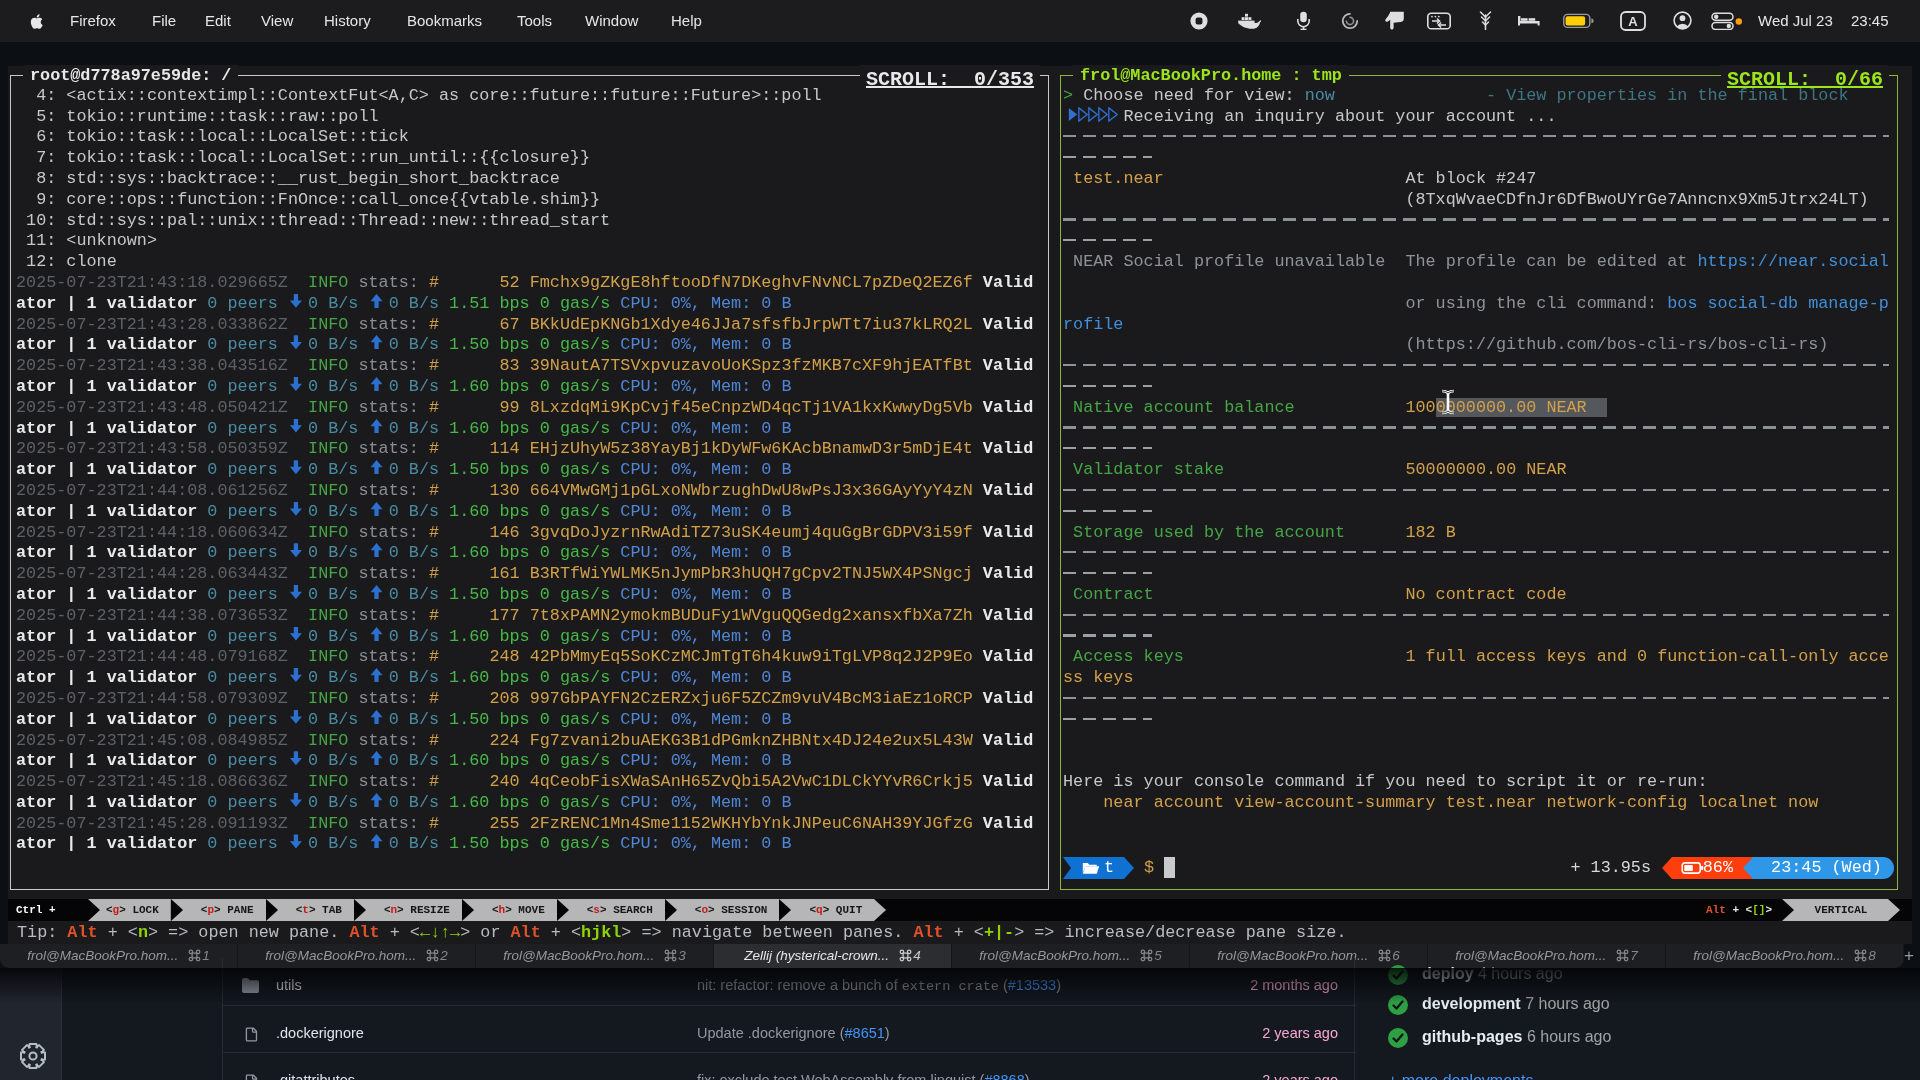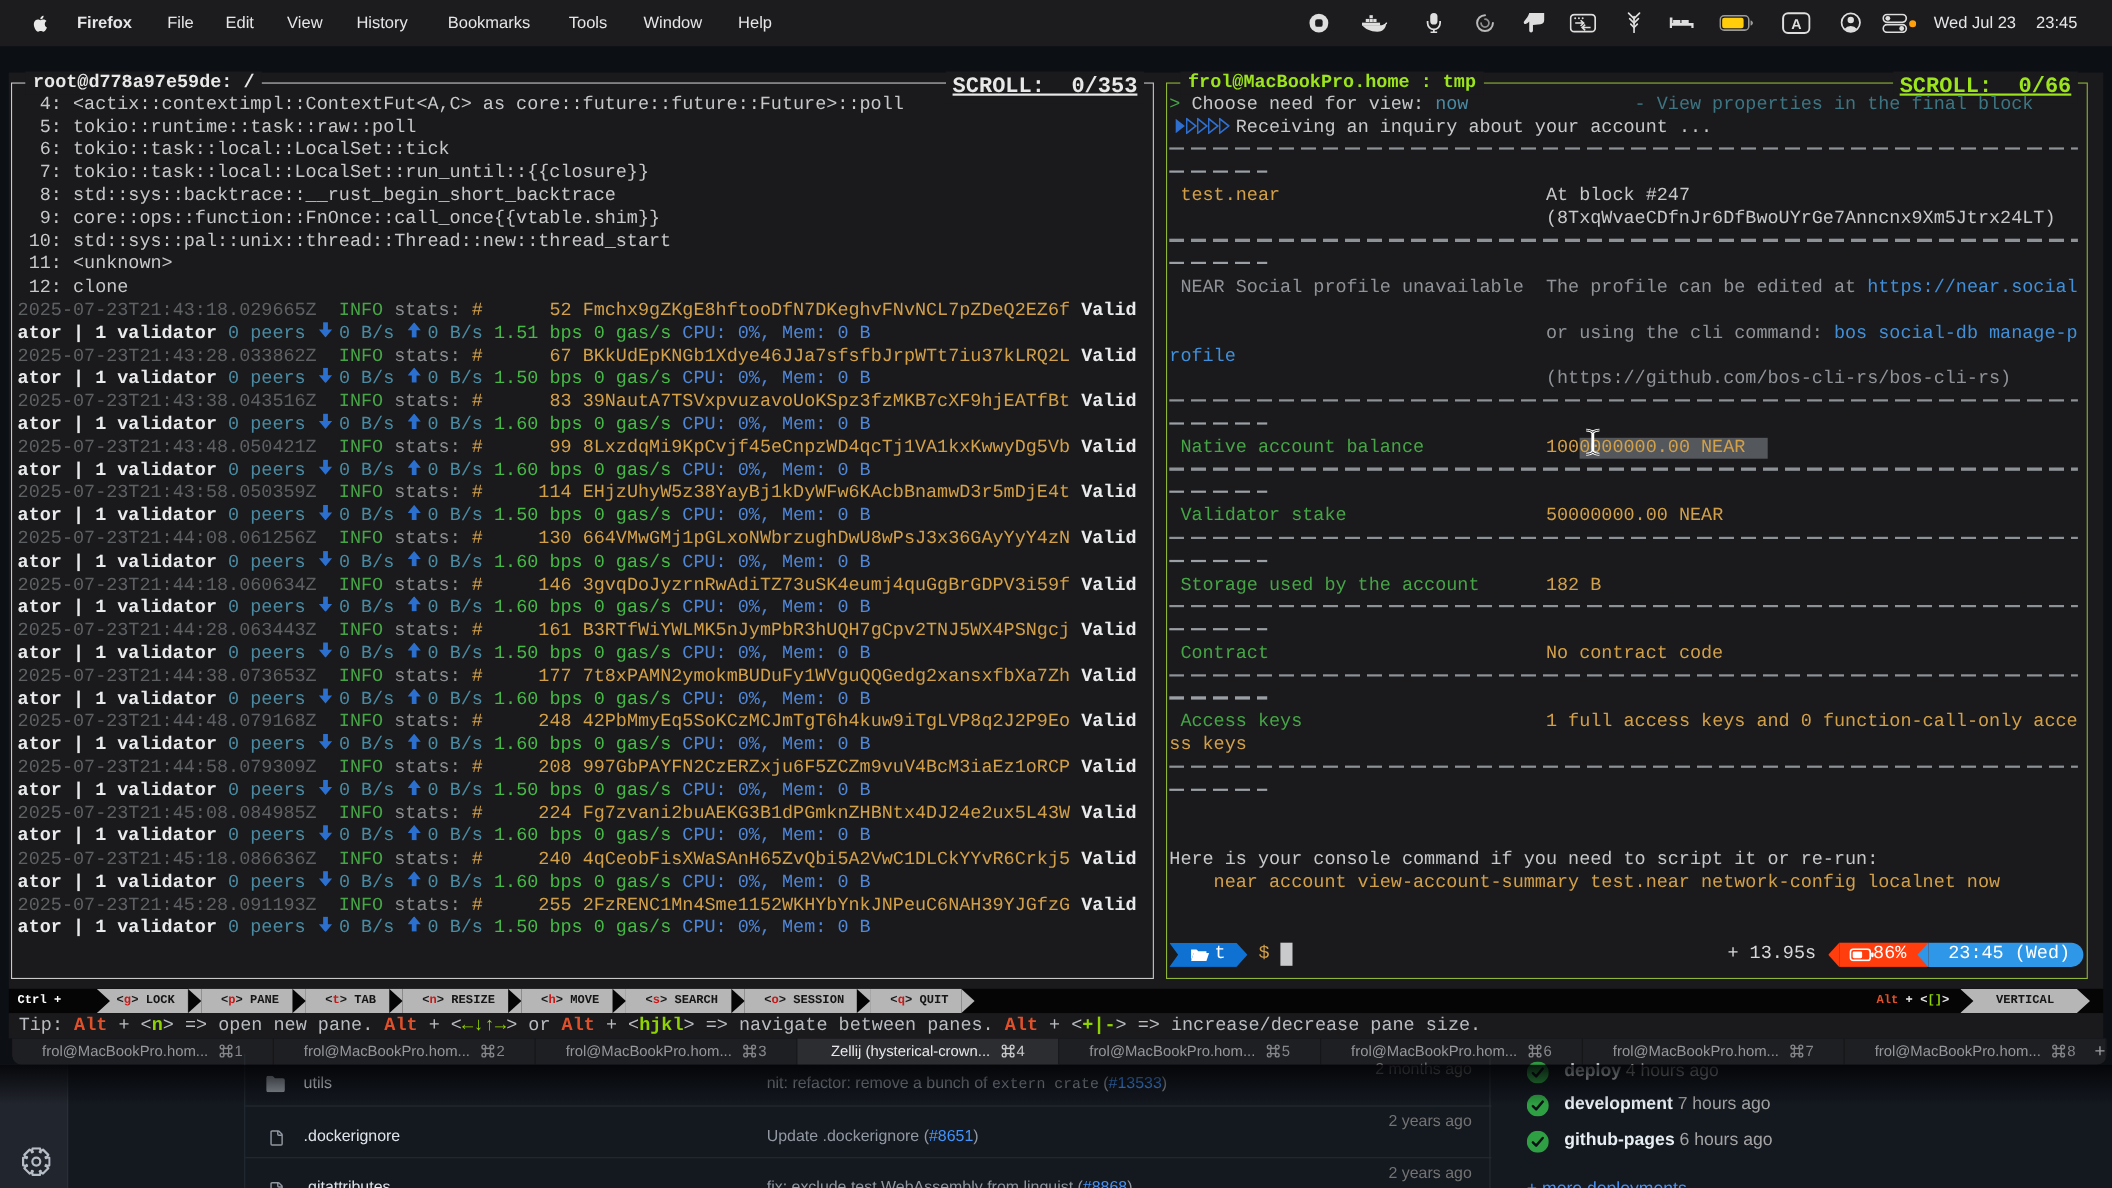--- a/index.html
+++ b/index.html
@@ -82,57 +82,57 @@
 #kright { position:absolute; right:140px; top:0; line-height:22px; color:#e8e8e8; font-weight:bold; }
 #kright .alt { color:#e0512a; } #kright .grn { color:#8fd400; }
 #vseg { position:absolute; right:12px; top:0; width:118px; height:22px; background:#b6b6b6;
   clip-path:polygon(0 0, calc(100% - 12px) 0, 100% 50%, calc(100% - 12px) 100%, 0 100%, 12px 50%);
   color:#151515; font-weight:bold; line-height:22px; text-align:center; }
 #tipbar { position:absolute; left:8px; top:921px; width:1904px; height:23px; background:#1a1a1c;
   font-family:"Liberation Mono",monospace; font-size:16.8px; color:#b9bdc1; line-height:23px; }
 #tipbar .alt { color:#e0512a; font-weight:bold; } #tipbar .grn { color:#8fd400; font-weight:bold; }
 
 
-#tabstrip { position:absolute; left:11px; top:944px; width:1904px; height:24px; background:#1e1f22;
-  border-radius:0 0 9px 9px; display:flex; overflow:hidden; }
+#tabstrip { position:absolute; left:0; top:944px; width:1904px; height:24px; background:#1e1f22;
+  border-radius:0 0 9px 9px; display:flex; overflow:hidden;font-style:italic; }
 .itab { width:238px; height:24px; line-height:24px; text-align:center; color:#96979b;
   font-size:13.5px; border-right:1px solid #151618; white-space:nowrap; overflow:hidden; }
 .itab.active { background:#2c2d30; color:#e8e8ea; }
 .itab .tcmd { margin-left:10px; color:#86878b; }
 .itab.active .tcmd { color:#c9cacc; }
 #tplus { position:absolute; right:6px; top:944px; color:#9a9b9f; font-size:17px; line-height:24px; }
 
 
 #gh { position:absolute; left:0; top:968px; width:1920px; height:112px; background:#14181f; }
 #ghsidebar { position:absolute; left:0; top:0; width:62px; height:112px; background:#21252d; border-right:1px solid #2b303a; }
 #ghtable { position:absolute; left:222px; top:-10px; width:1133px; height:130px;
   border-left:1px solid #262c33; border-right:1px solid #262c33; }
 .ghrow { position:absolute; left:0; width:1133px; height:47px; border-top:1px solid #262c33; }
 .ghrow .fico { position:absolute; left:19px; top:20px; }
 .ghrow .fname { position:absolute; left:53px; top:19px; font-size:14.5px; color:#dfe5ec; }
 .ghrow .fmsg { position:absolute; left:474px; top:19px; font-size:14.5px; color:#9198a1; white-space:nowrap; }
 .ghrow .fmsg .code { font-family:"Liberation Mono",monospace; font-size:13.5px; }
 .ghrow .fmsg a { color:#4493f8; text-decoration:none; }
-.ghrow .fage { position:absolute; right:18px; top:6px; font-size:14.5px; color:#737373; }
+.ghrow .fage { position:absolute; right:18px; top:19px; font-size:14.5px; color:#f9a8d4; }
 #ghside { position:absolute; left:1388px; top:0; width:532px; height:112px; }
 .dep { position:absolute; left:0; height:22px; }
 .dep .nm { font-size:16px; font-weight:bold; color:#e6edf3; margin-left:16px; }
 .dep .ag { font-size:16px; color:#a3a3a3; }
 #morelink { position:absolute; left:0; top:104px; font-size:16px; color:#4493f8; }
 #ghshadow { position:absolute; left:0; top:0; width:1920px; height:36px;
   background:linear-gradient(180deg, rgba(2,3,5,0.85), rgba(2,3,5,0)); }
 </style></head>
 <body>
 <div id="stage">
 
 <div id="menubar">
   <svg class="mi" style="left:28px; top:13px; height:17px; position:absolute;" width="15" height="17" viewBox="0 0 24 28">
     <path fill="#e8e8e8" transform="translate(2,2)" d="M12.152 6.896c-.948 0-2.415-1.078-3.96-1.04-2.04.027-3.91 1.183-4.961 3.014-2.117 3.675-.546 9.103 1.519 12.09 1.013 1.454 2.208 3.09 3.792 3.039 1.52-.065 2.09-.987 3.935-.987 1.831 0 2.35.987 3.96.948 1.637-.026 2.676-1.48 3.676-2.948 1.156-1.688 1.636-3.325 1.662-3.415-.039-.013-3.182-1.221-3.22-4.857-.026-3.04 2.48-4.494 2.597-4.559-1.429-2.09-3.623-2.324-4.39-2.376-2-.156-3.675 1.09-4.61 1.09zM15.53 3.83c.843-1.012 1.4-2.427 1.245-3.83-1.207.052-2.662.805-3.532 1.818-.78.896-1.454 2.338-1.273 3.714 1.338.104 2.715-.688 3.559-1.701"></path>
   </svg>
-  <span class="mi" style="left:70px; font-weight:bold;text-align:right;">Firefox</span>
+  <span class="mi" style="left:70px; font-weight:normal;text-align:right;">Firefox</span>
   <span class="mi" style="left:152px;">File</span>
   <span class="mi" style="left:205px;">Edit</span>
   <span class="mi" style="left:261px;">View</span>
   <span class="mi" style="left:324px;">History</span>
   <span class="mi" style="left:407px;">Bookmarks</span>
   <span class="mi" style="left:517px;">Tools</span>
   <span class="mi" style="left:585px;">Window</span>
   <span class="mi" style="left:671px;">Help</span>
 
   <svg class="mi" style="left:1190px; top:12px !important; height:18px;" width="18" height="18" viewBox="0 0 18 18">

